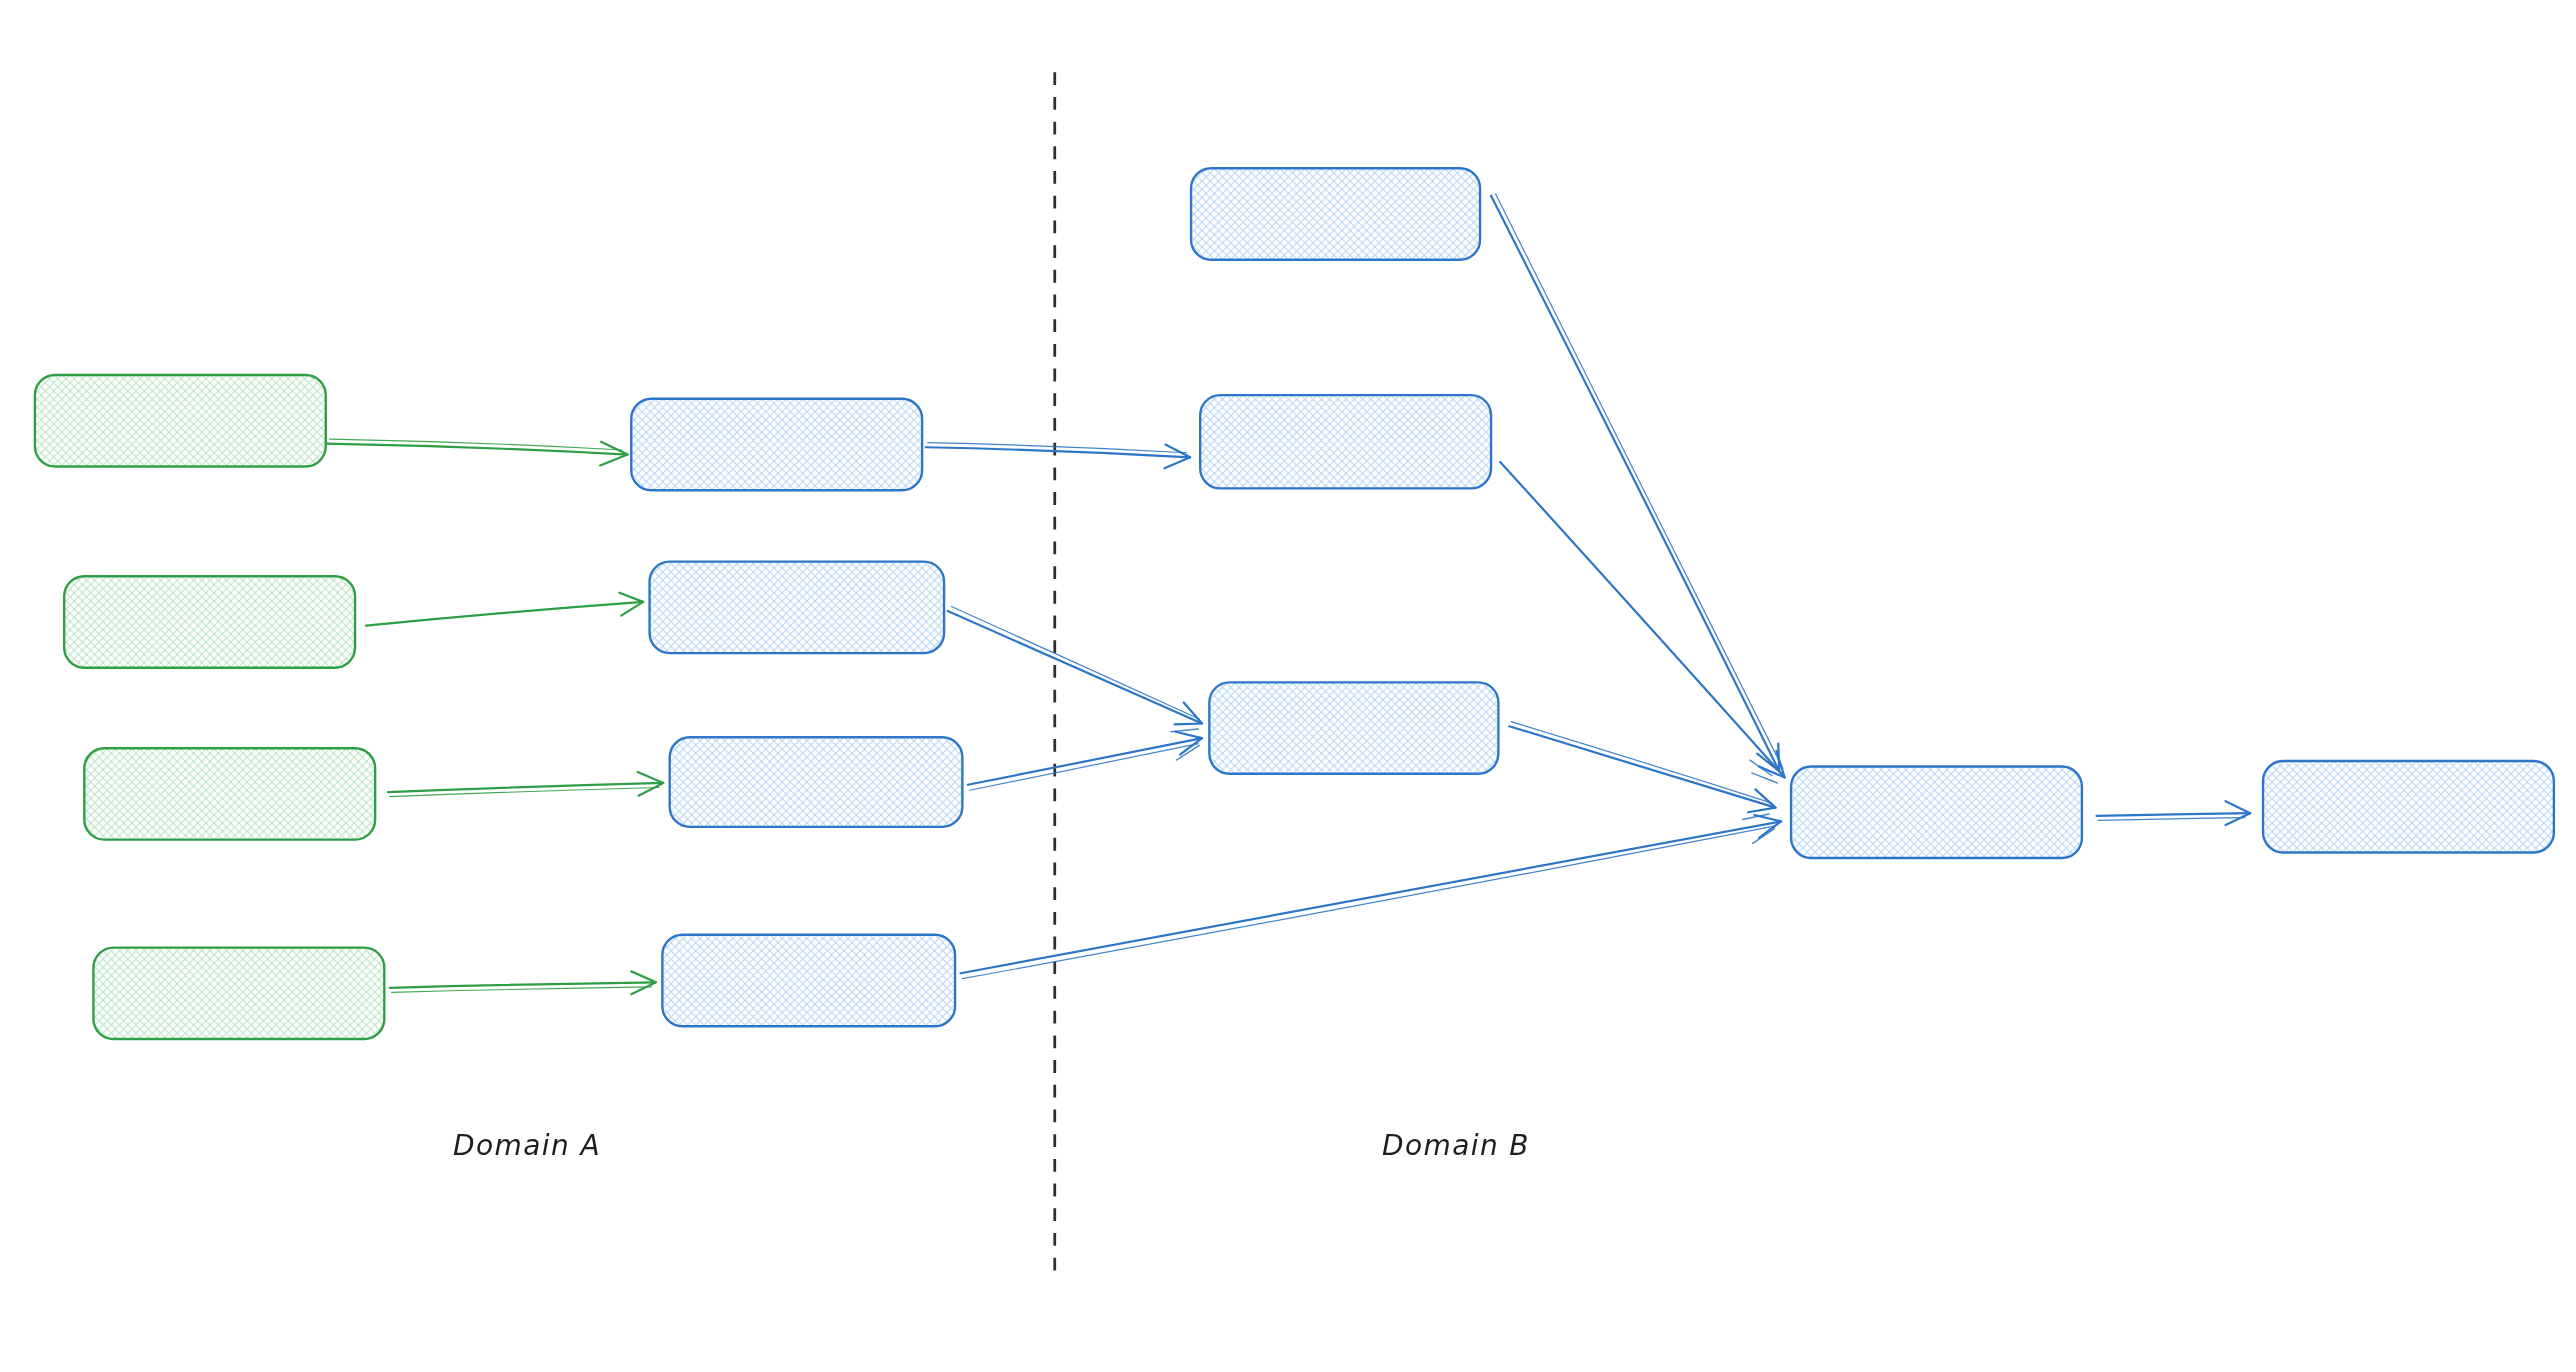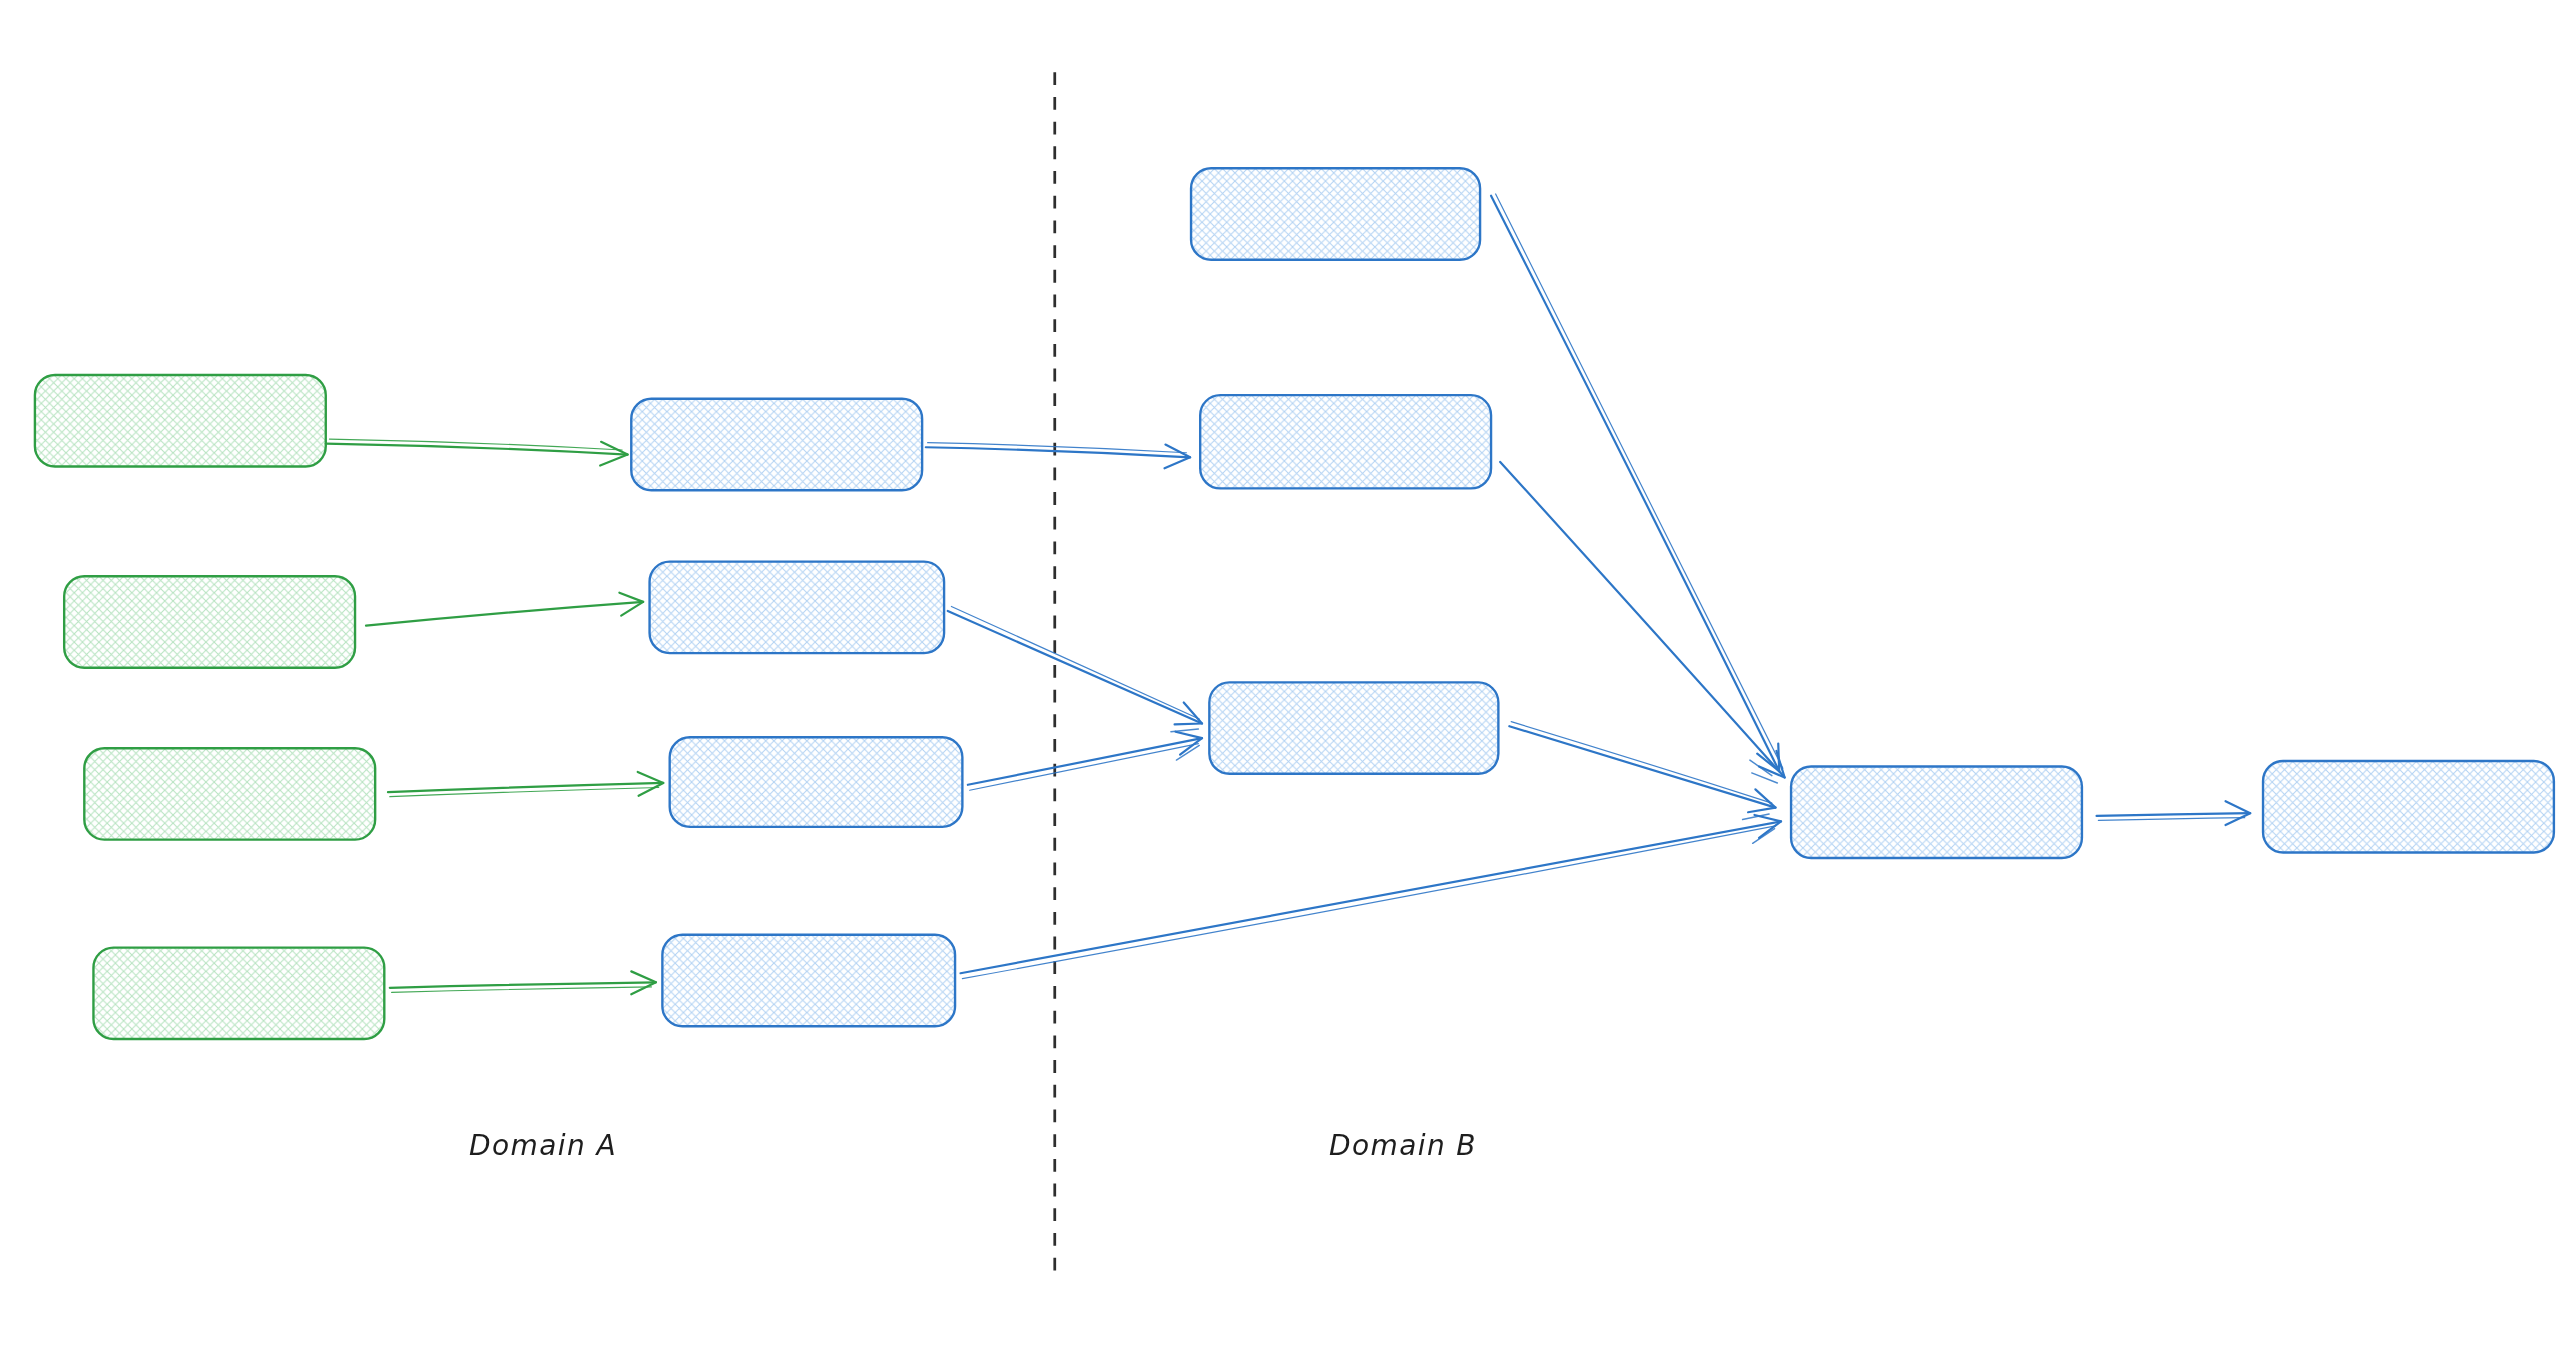--- a/index.html
+++ b/index.html
@@ -49,22 +49,22 @@
 
   .domain-label {
     position: absolute;
     transform: translate(-50%, -50%);
     font-size: 28px;
     letter-spacing: 1.4px;
     color: #1e1e1e;
     white-space: nowrap;
     font-style: italic;
   }
-  .label-a { left: 527px;  top: 1145px; margin-left: 16px; }
-  .label-b { left: 1403px; top: 1145px; text-align: right; }
+  .label-a { left: 527px;  top: 1145px; }
+  .label-b { left: 1456px; top: 1145px; text-align: right; }
 </style>
 </head>
 <body>
 
 <div class="canvas">
 
   <svg class="diagram-svg" width="2576" height="1372" viewBox="0 0 2816 1500">
     <defs>
       <pattern id="hatchGreen" width="9" height="9" patternUnits="userSpaceOnUse">
         <path d="M0 0 L9 9 M9 0 L0 9" stroke="#b7e3c1" stroke-width="1.15" fill="none"></path>

